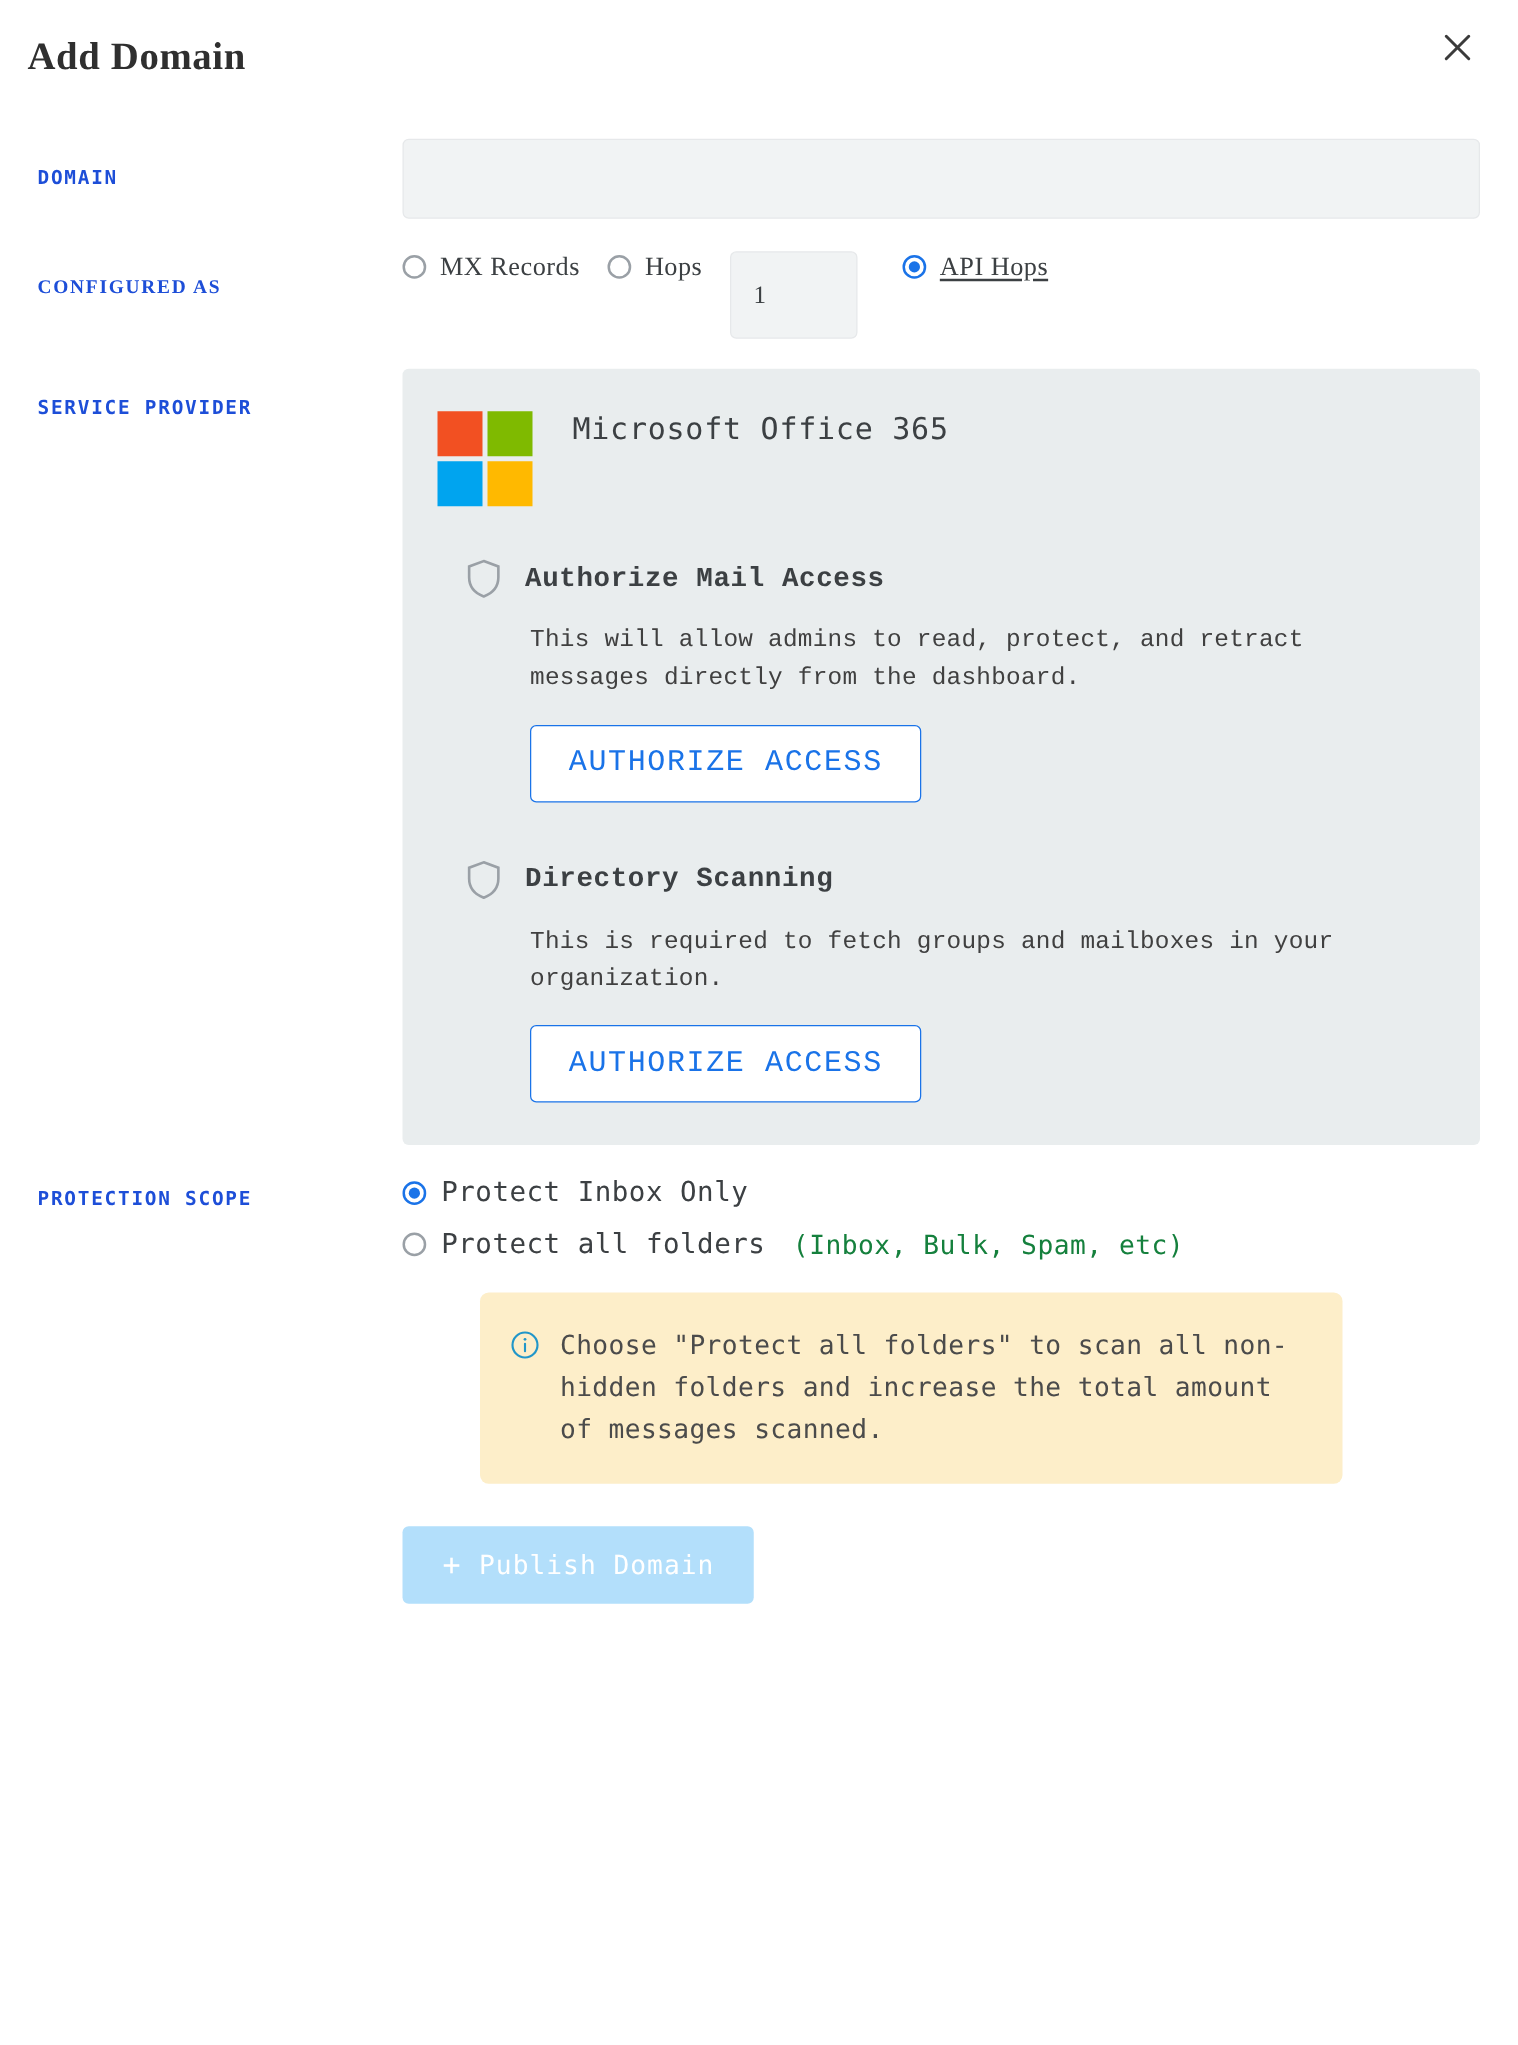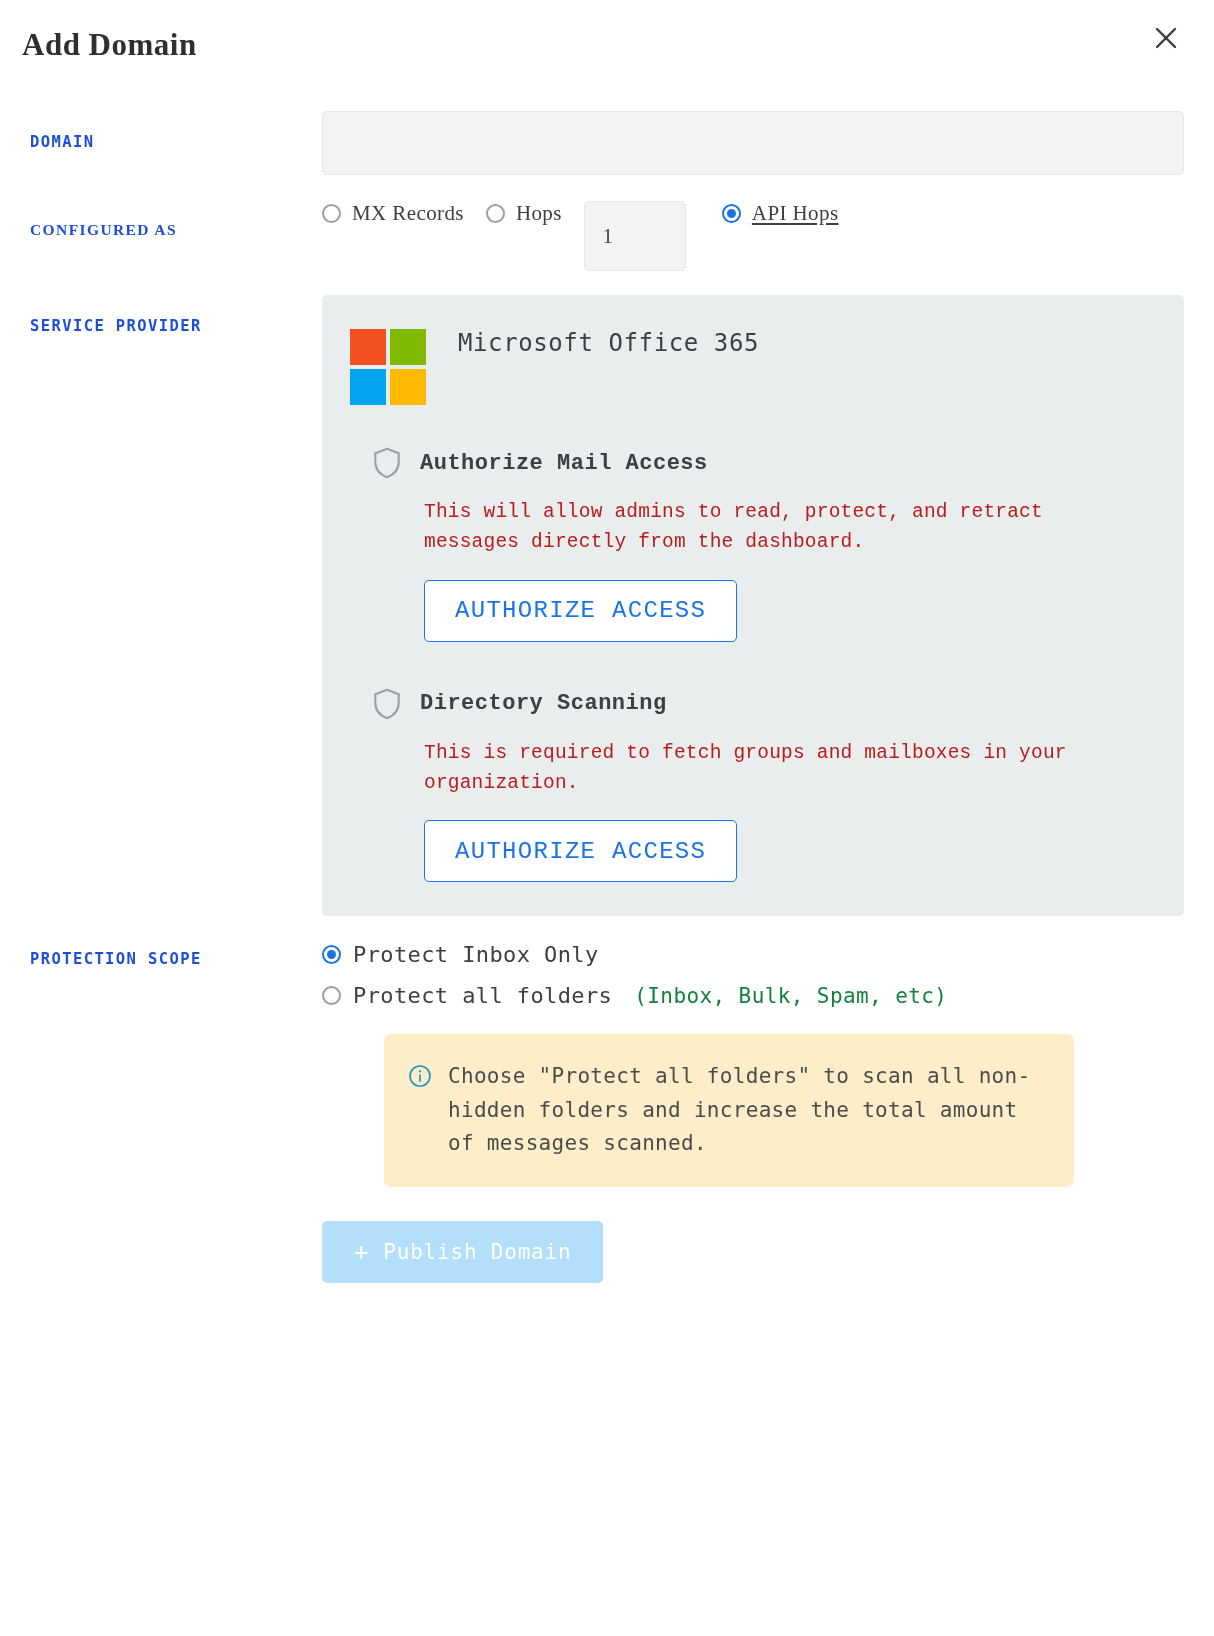--- a/index.html
+++ b/index.html
@@ -194,21 +194,21 @@
   }
   .auth-title {
     font-size: 22px;
     font-weight: 700;
     color: #3c4043;
     letter-spacing: 0.5px;
   }
   .auth-desc {
     font-size: 19.5px;
     line-height: 1.55;
-    color: #b91c1c;
+    color: #404040;
     letter-spacing: 0.2px;
     margin: 0 0 22px 0;
     padding-left: 74px;
     max-width: 720px;
   }
   .auth-btn {
     margin-left: 74px;
     display: inline-flex;
     align-items: center;
     justify-content: center;

